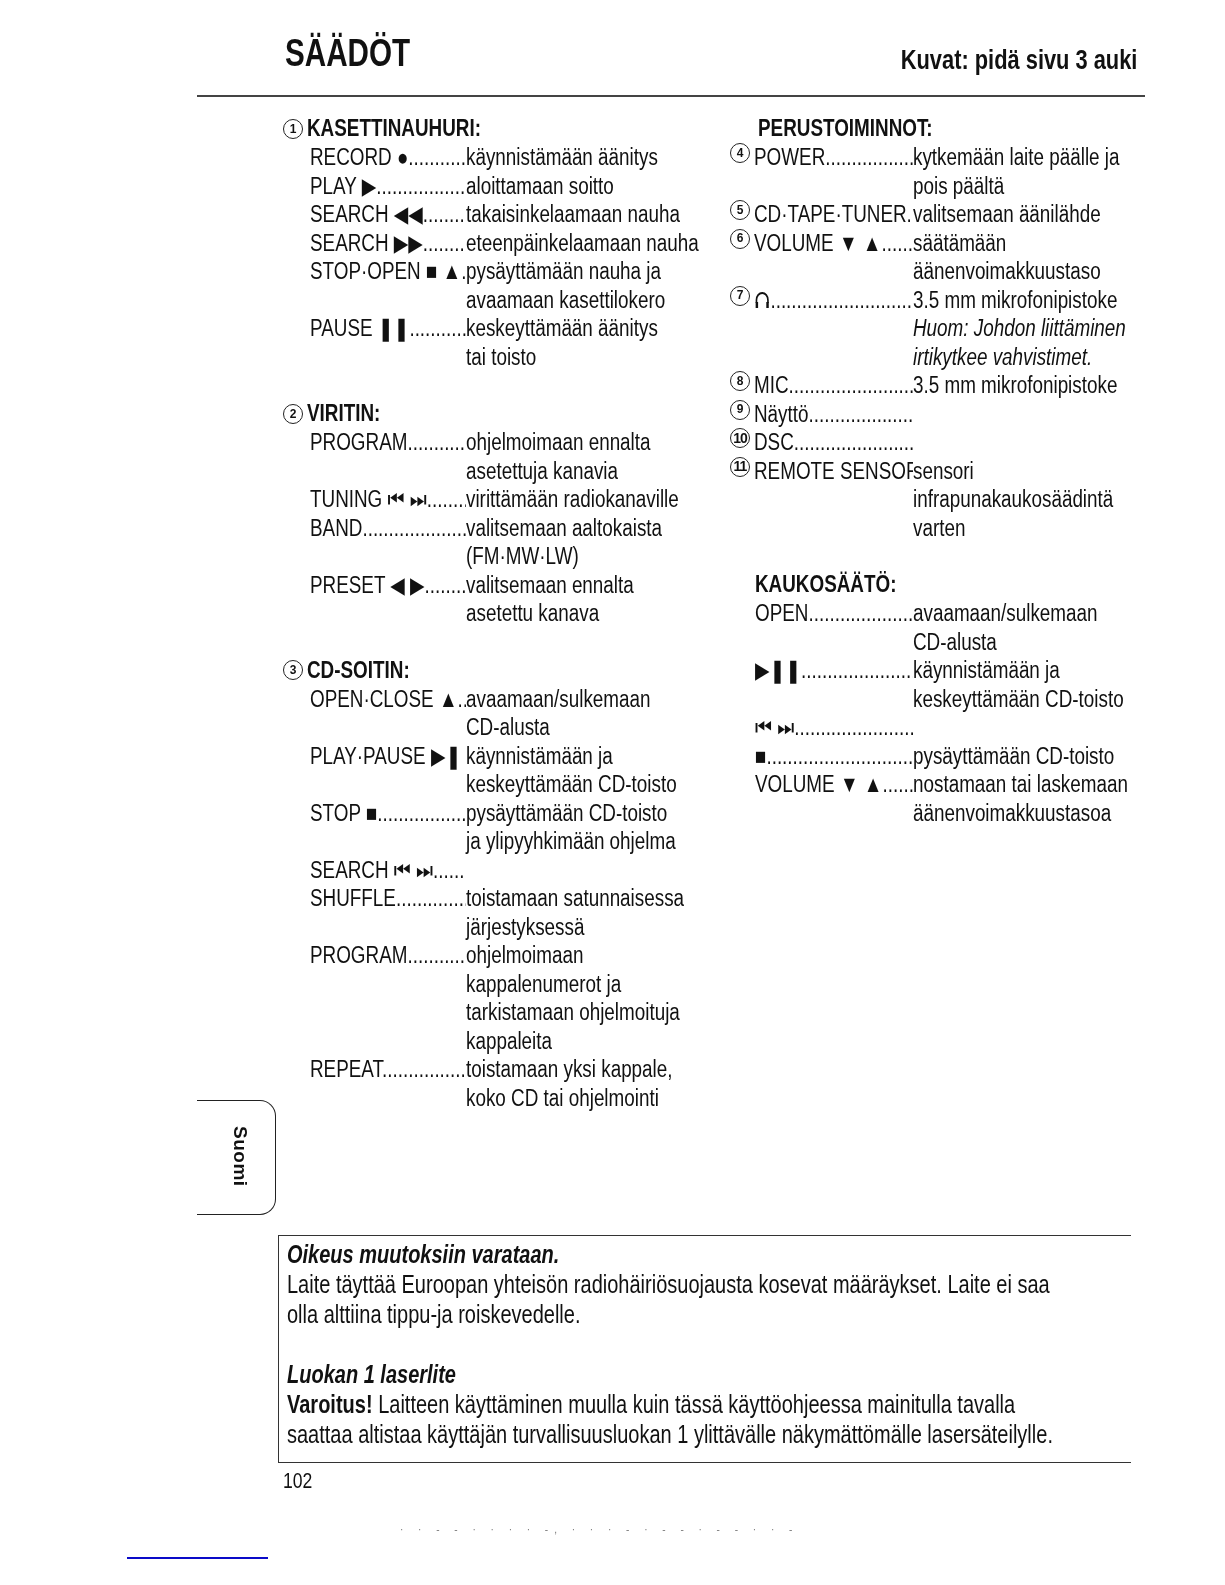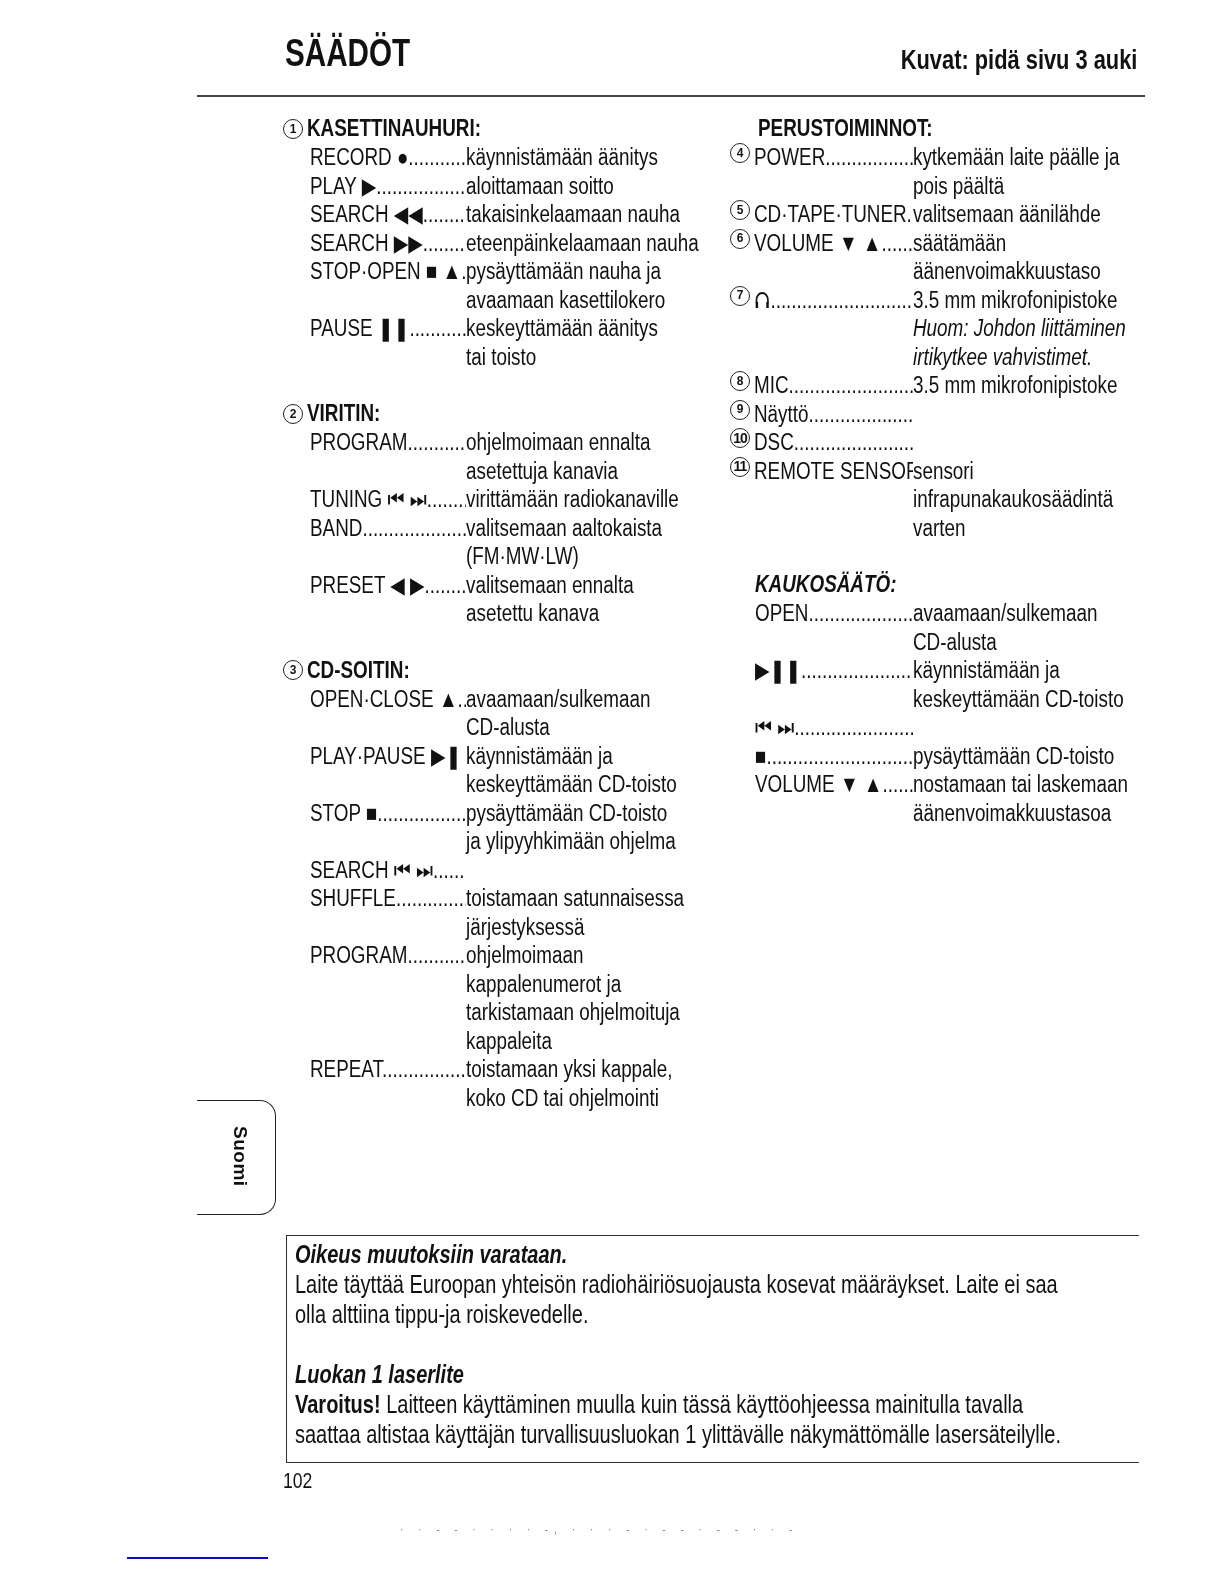--- a/index.html
+++ b/index.html
@@ -29,32 +29,32 @@
   .italic { font-style: italic; }
   .bold { font-weight: bold; }
 
   
   #col-left .entry { padding-left: 27px; }
   #col-left .key { width: 156px; }
   #col-right .entry .key { width: 183px; }
   #col-right .remote .entry { padding-left: 25px; }
   #col-right .remote .entry .key { width: 158px; }
   #col-right .perus .sec-head { padding-left: 28px; }
-  #col-right .remote .sec-head { padding-left: 25px; font-style: italic; }
+  #col-right .remote .sec-head { padding-left: 25px; }
 
   .keybox { display: flex; width: 100%; overflow: hidden; }
   .keybox .k { transform: scaleX(0.82); transform-origin: left top; white-space: nowrap; display: inline-block; }
   .gap { height: 28px; }
 
   #suomi-tab { position: absolute; left: 197px; top: 1100px; width: 78px; height: 113px;
                border: 1.5px solid #222; border-left: none; border-radius: 0 16px 16px 0; }
   #suomi-tab .lbl { position: absolute; left: 32px; top: 25px; writing-mode: vertical-rl;
                     font-size: 19px; font-weight: bold; letter-spacing: 0.5px; }
 
-  #notice-box { position: absolute; left: 286px; top: 1235px; width: 852px; height: 226px;
+  #notice-box { position: absolute; left: 278px; top: 1235px; width: 852px; height: 226px;
                 border-top: 1.5px solid #333; border-left: 1.5px solid #333; border-bottom: 1.5px solid #333; }
   #notice-box .inner { position: absolute; left: 8px; top: 3px; font-size: 25px; line-height: 30px; }
   #notice-box .line { transform: scaleX(0.80); transform-origin: left top; white-space: nowrap; }
   #notice-box .h { font-weight: bold; font-style: italic; }
   #page-number { position: absolute; left: 283px; top: 1468px; font-size: 22px; transform: scaleX(0.8); transform-origin: left top; }
   #footer-link-line { position: absolute; left: 127px; top: 1557px; width: 141px; height: 2px; background: #0a0ac8; }
   #scan-noise { position: absolute; left: 400px; top: 1524px; font-size: 10px; color: #777; letter-spacing: 6px; }
 </style>
 </head>
 <body>

